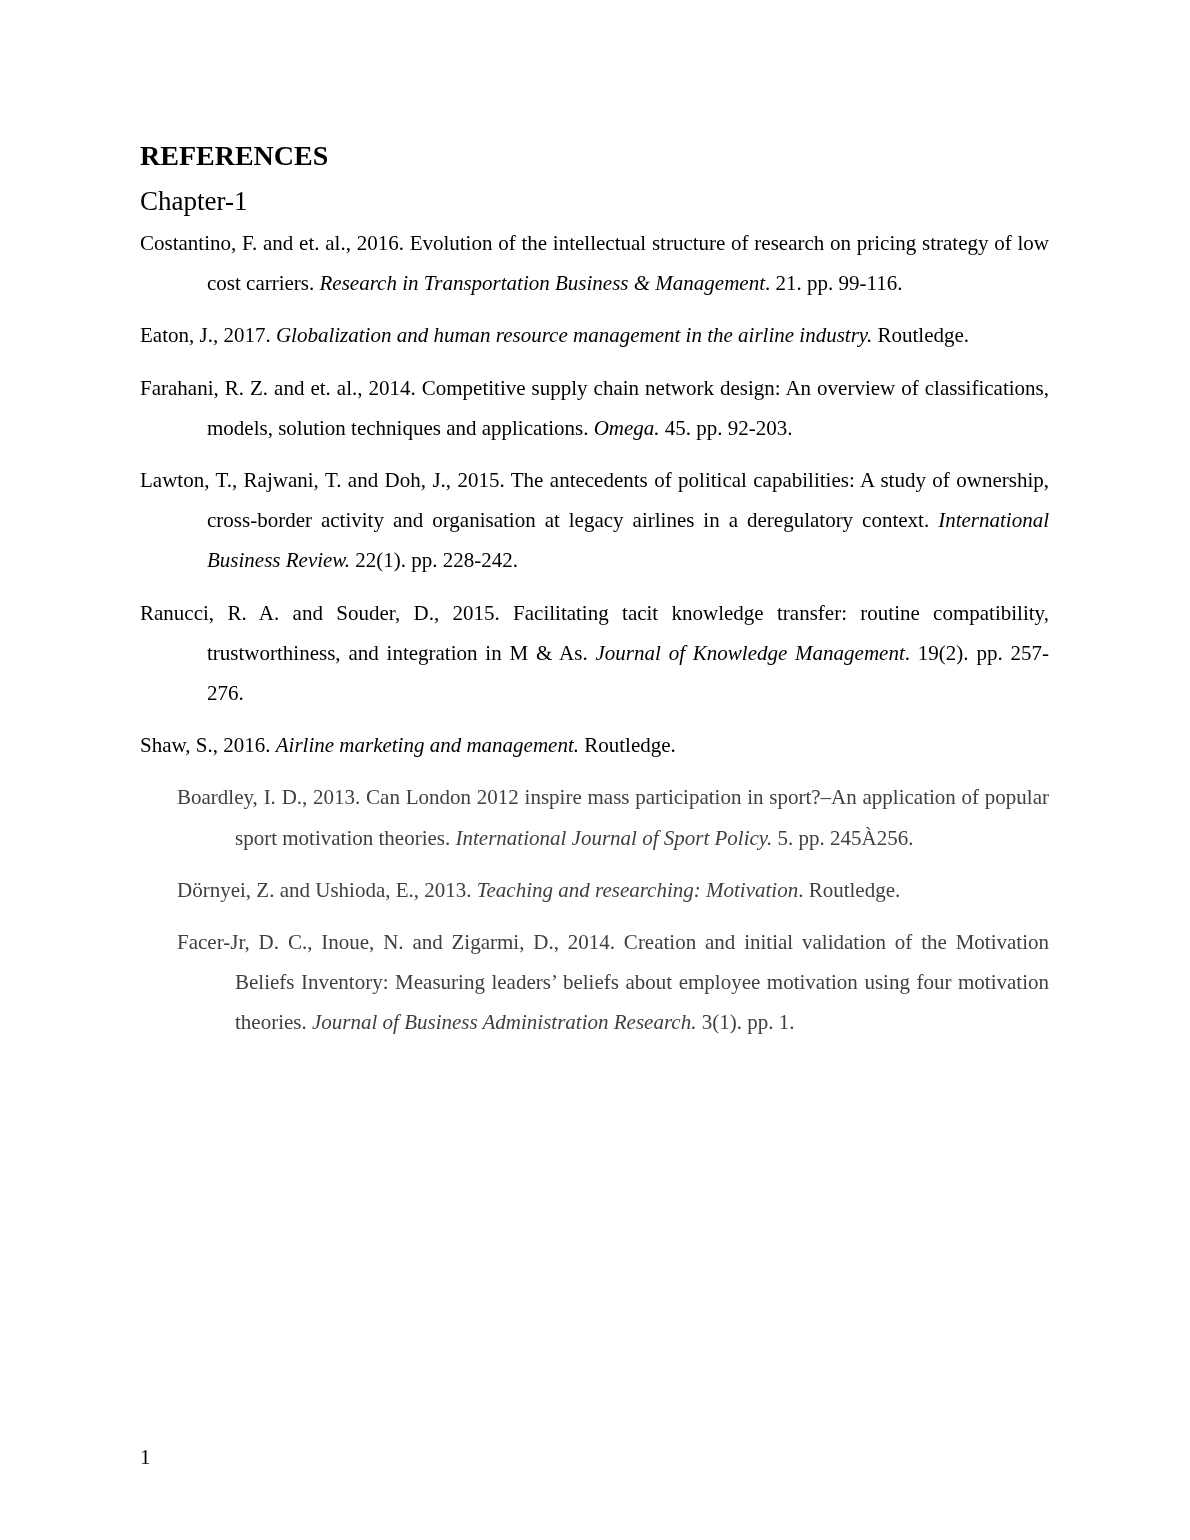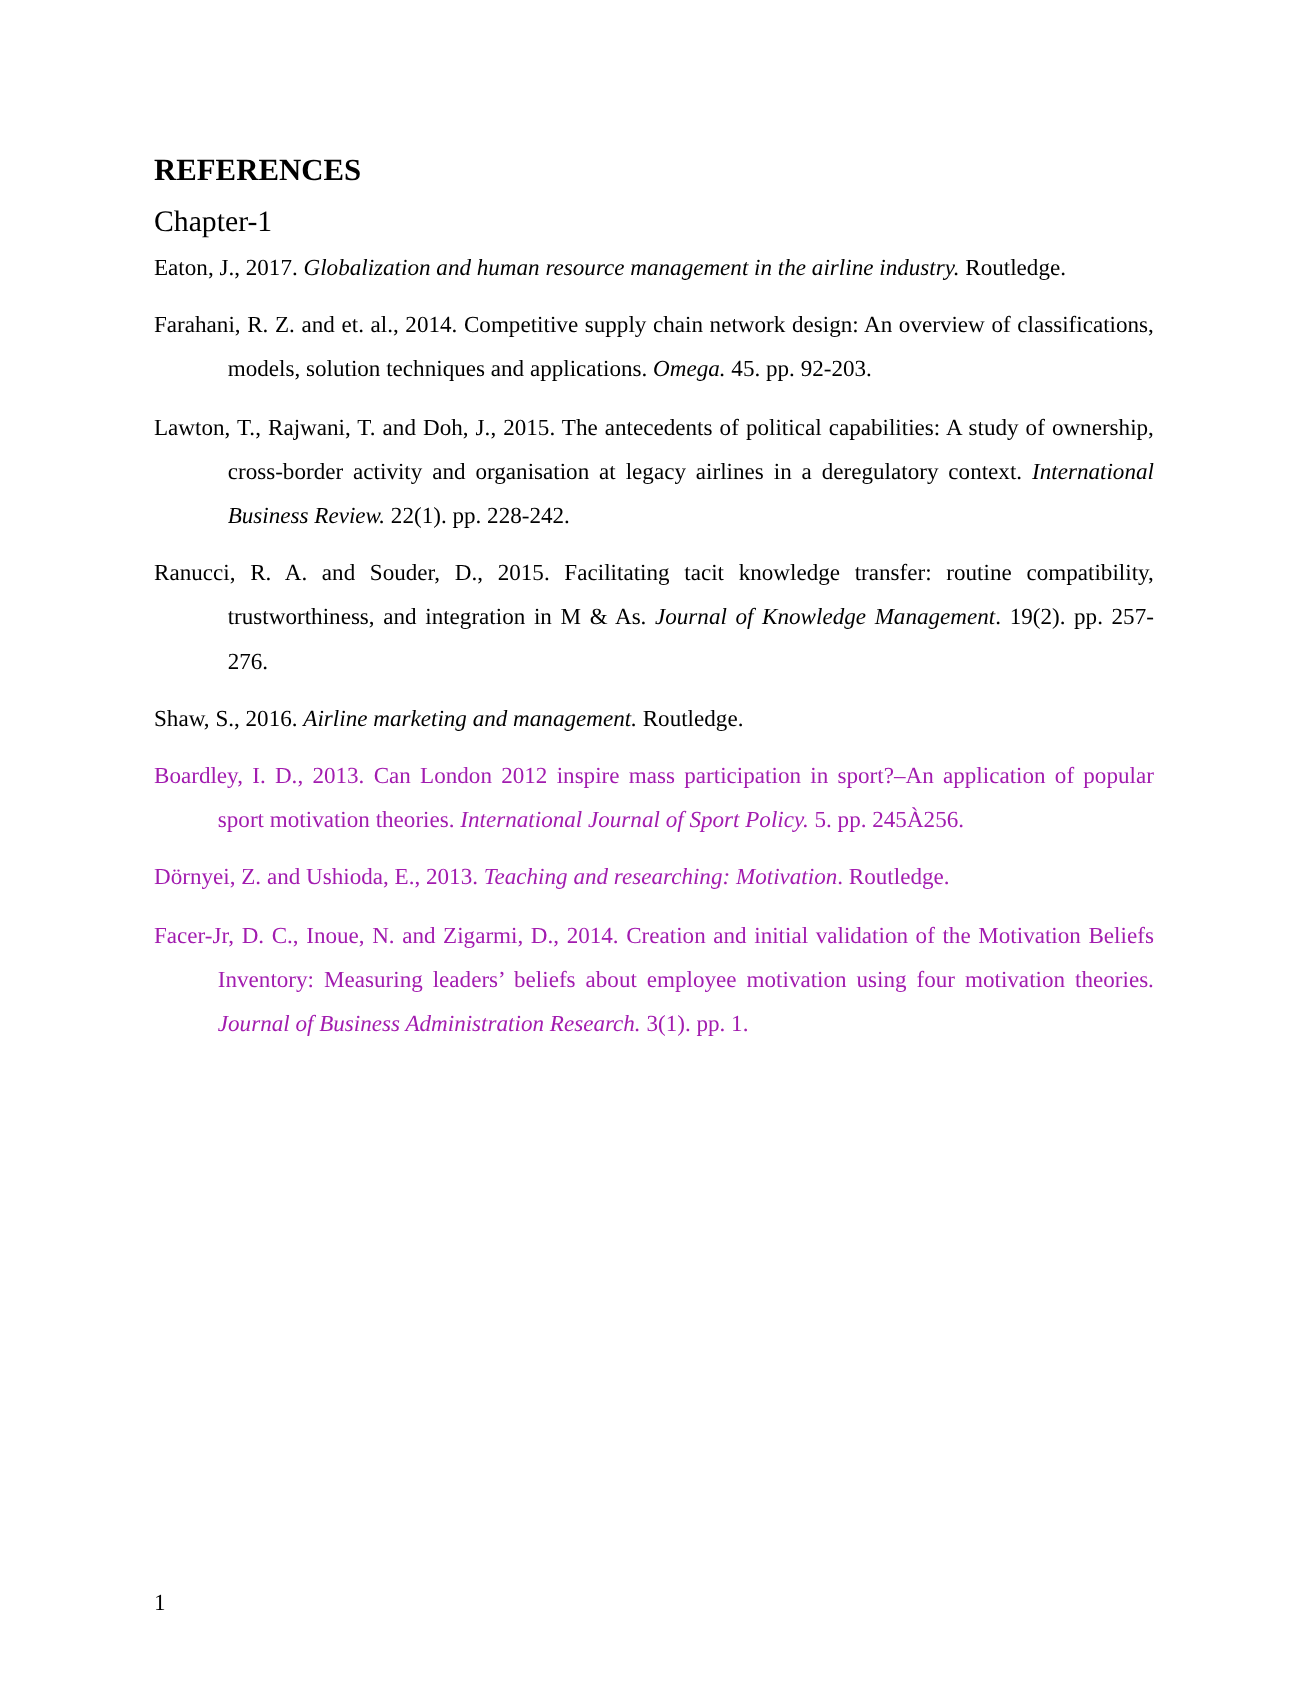--- a/index.html
+++ b/index.html
@@ -3,31 +3,32 @@
 <meta charset="utf-8">
 <style>
   html, body { margin: 0; padding: 0; background: #ffffff; }
   body { width: 1190px; height: 1540px; position: relative; overflow: hidden;
          font-family: "Liberation Serif", serif; color: #000; }
   .page { position: absolute; left: 140px; top: 0; width: 909px; }
   .heading { position: absolute; top: 140px; left: 0; font-size: 28px; font-weight: bold; margin: 0; line-height: 32px; }
   .chapter { position: absolute; top: 186px; left: 0; font-size: 27px; line-height: 30px; }
   .refs { position: absolute; top: 223px; left: 0; width: 909px; }
   .ref { font-size: 21px; line-height: 40.2px; text-align: justify; padding-left: 67px; text-indent: -67px; margin: 0 0 12px 0; }
-  .ref.alt { color: #a21caf; padding-left: 58px; text-indent: -58px; }
+  .ref.alt { color: #404040; padding-left: 58px; text-indent: -58px; margin-left: 37px; }
   .ref i { font-style: italic; }
   .pagenum { position: absolute; left: 140px; top: 1443px; font-size: 21px; line-height: 28px; }
 </style>
 </head>
 <body>
 
 <div class="page">
   <h1 class="heading">REFERENCES</h1>
   <div class="chapter">Chapter-1</div>
   <div class="refs">
+    <p class="ref"><span>Costantino, F. and et. al., 2016. Evolution of the intellectual structure of research on pricing strategy of low cost carriers. </span><i>Research in Transportation Business &amp; Management</i><span>. 21. pp. 99-116.</span></p>
     <p class="ref"><span>Eaton, J., 2017. </span><i>Globalization and human resource management in the airline industry.</i><span> Routledge.</span></p>
     <p class="ref"><span>Farahani, R. Z. and et. al., 2014. Competitive supply chain network design: An overview of classifications, models, solution techniques and applications. </span><i>Omega.</i><span> 45. pp. 92-203.</span></p>
     <p class="ref"><span>Lawton, T., Rajwani, T. and Doh, J., 2015. The antecedents of political capabilities: A study of ownership, cross-border activity and organisation at legacy airlines in a deregulatory context. </span><i>International Business Review.</i><span> 22(1). pp. 228-242.</span></p>
     <p class="ref"><span>Ranucci, R. A. and Souder, D., 2015. Facilitating tacit knowledge transfer: routine compatibility, trustworthiness, and integration in M &amp; As. </span><i>Journal of Knowledge Management</i><span>. 19(2). pp. 257-276.</span></p>
     <p class="ref"><span>Shaw, S., 2016. </span><i>Airline marketing and management.</i><span> Routledge.</span></p>
     <p class="ref alt"><span>Boardley, I. D., 2013. Can London 2012 inspire mass participation in sport?–An application of popular sport motivation theories. </span><i>International Journal of Sport Policy.</i><span> 5. pp. 245À256.</span></p>
     <p class="ref alt"><span>Dörnyei, Z. and Ushioda, E., 2013. </span><i>Teaching and researching: Motivation</i><span>. Routledge.</span></p>
     <p class="ref alt"><span>Facer-Jr, D. C., Inoue, N. and Zigarmi, D., 2014. Creation and initial validation of the Motivation Beliefs Inventory: Measuring leaders’ beliefs about employee motivation using four motivation theories. </span><i>Journal of Business Administration Research.</i><span> 3(1). pp. 1.</span></p>
   </div>
 </div>

